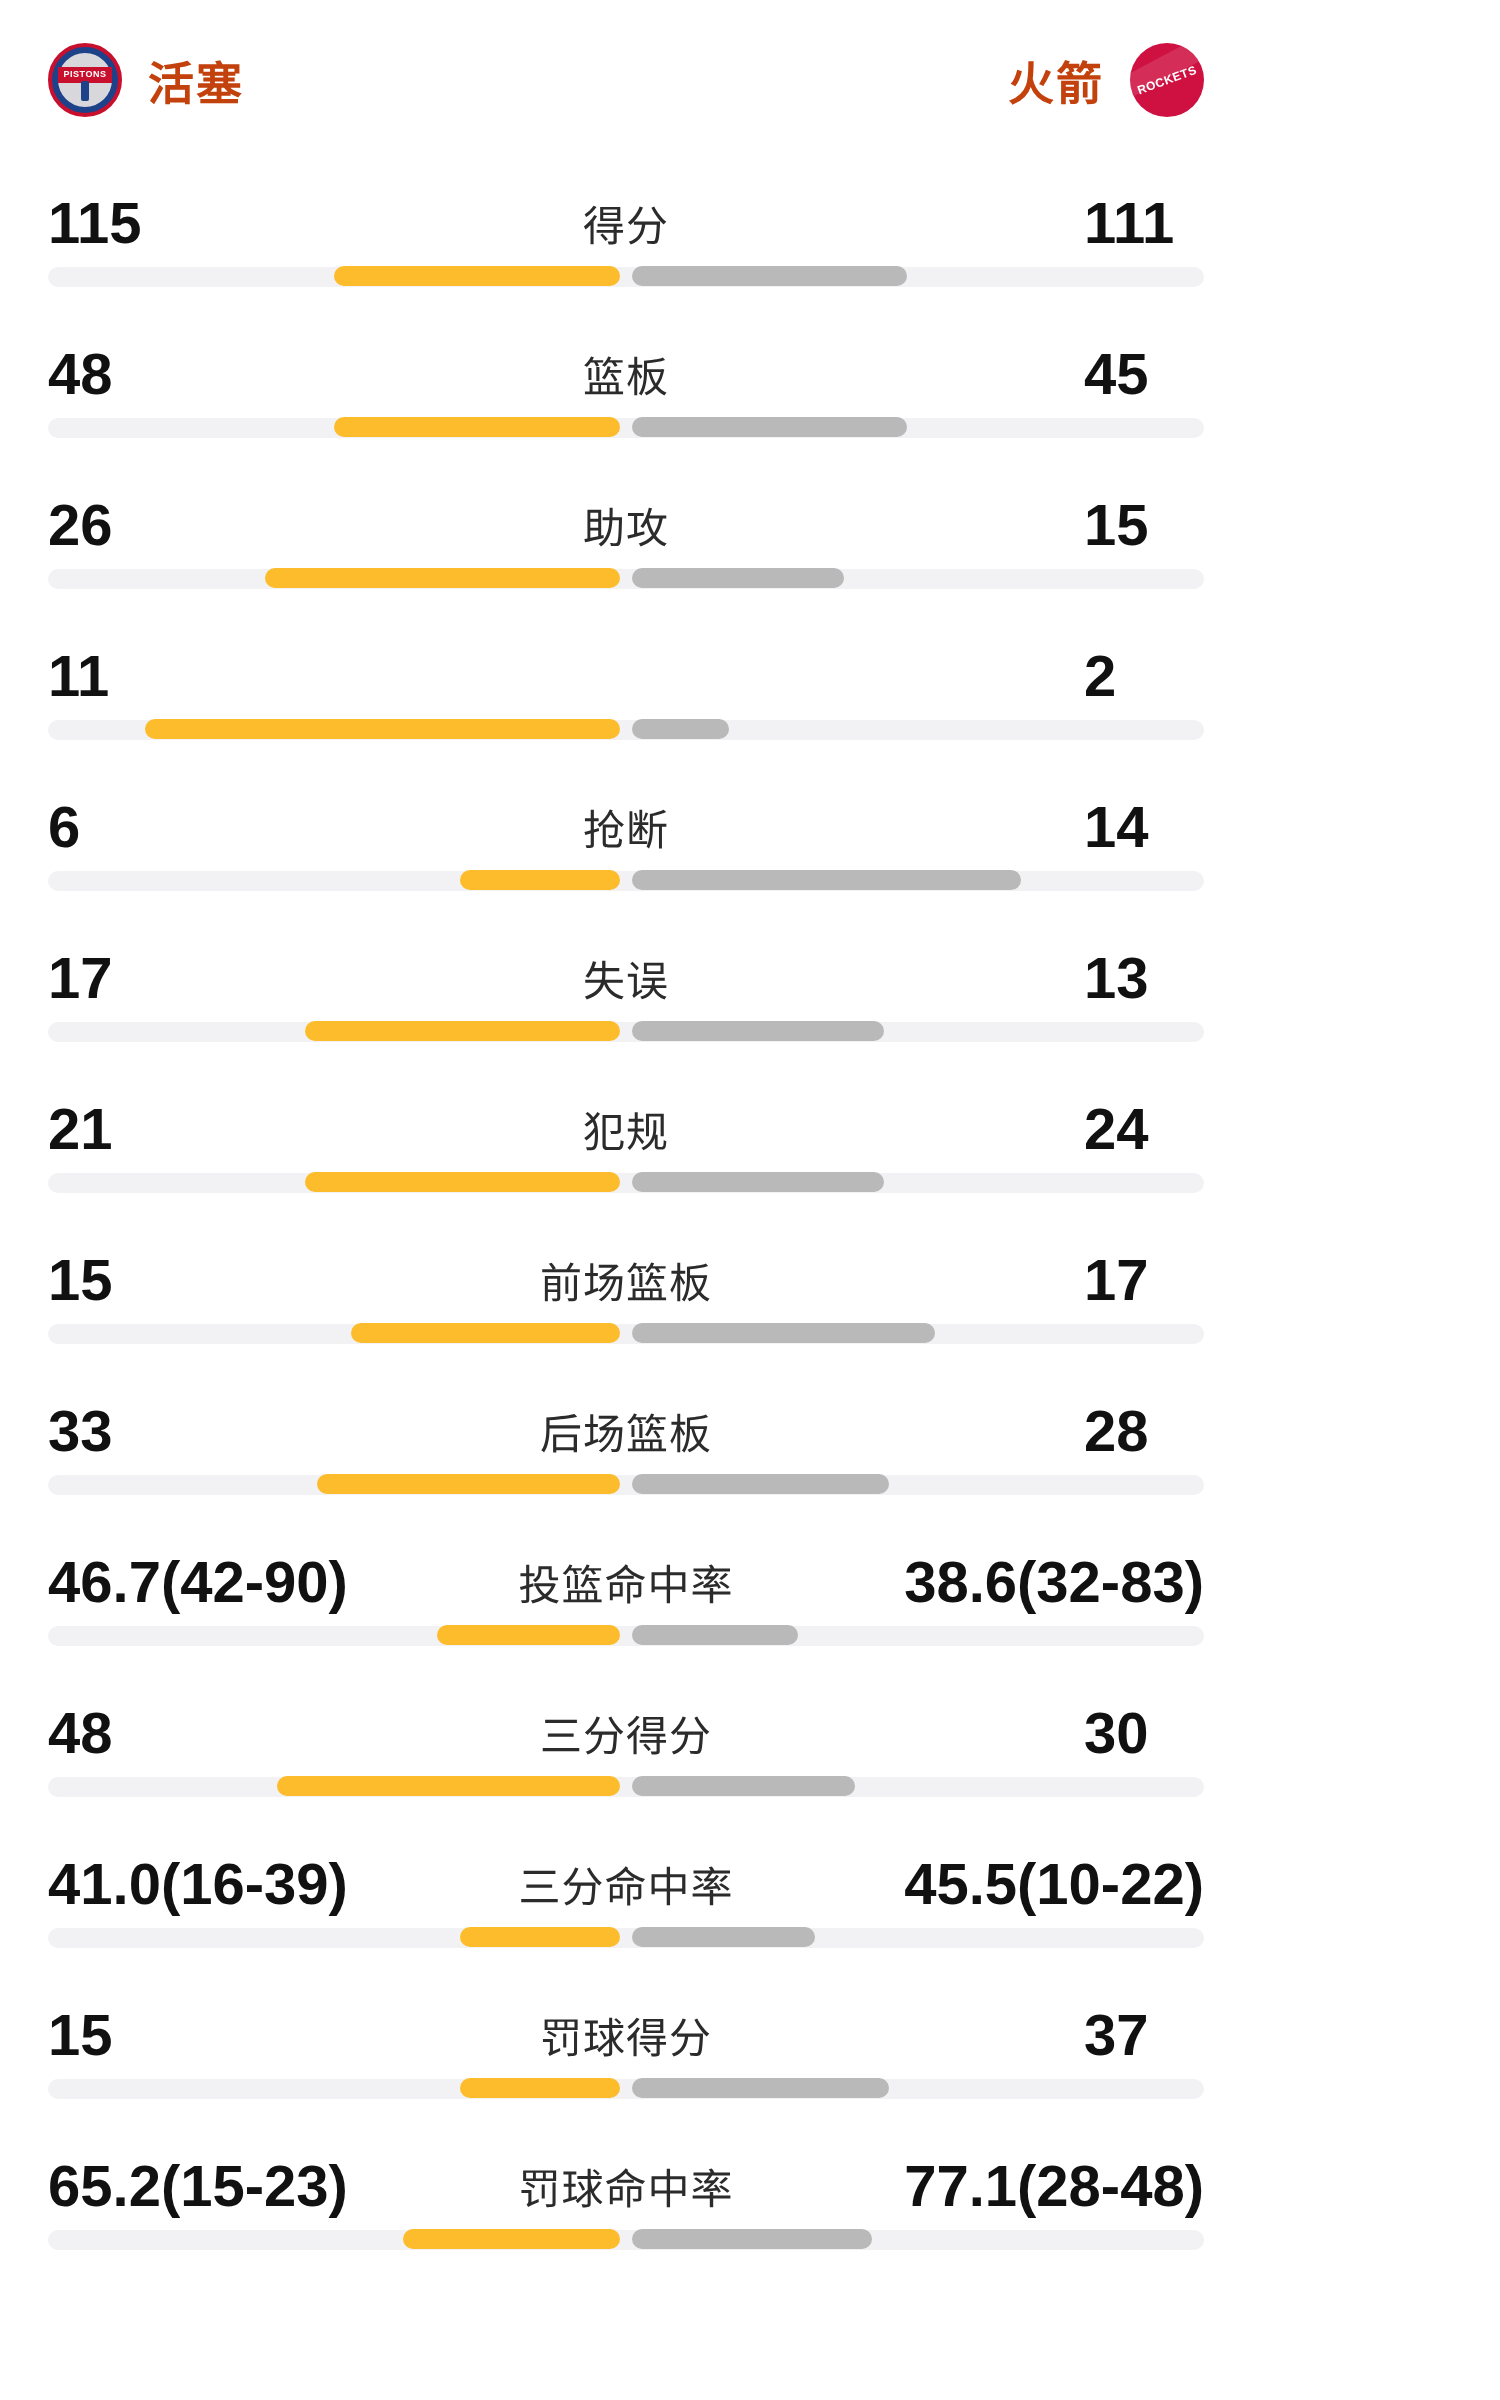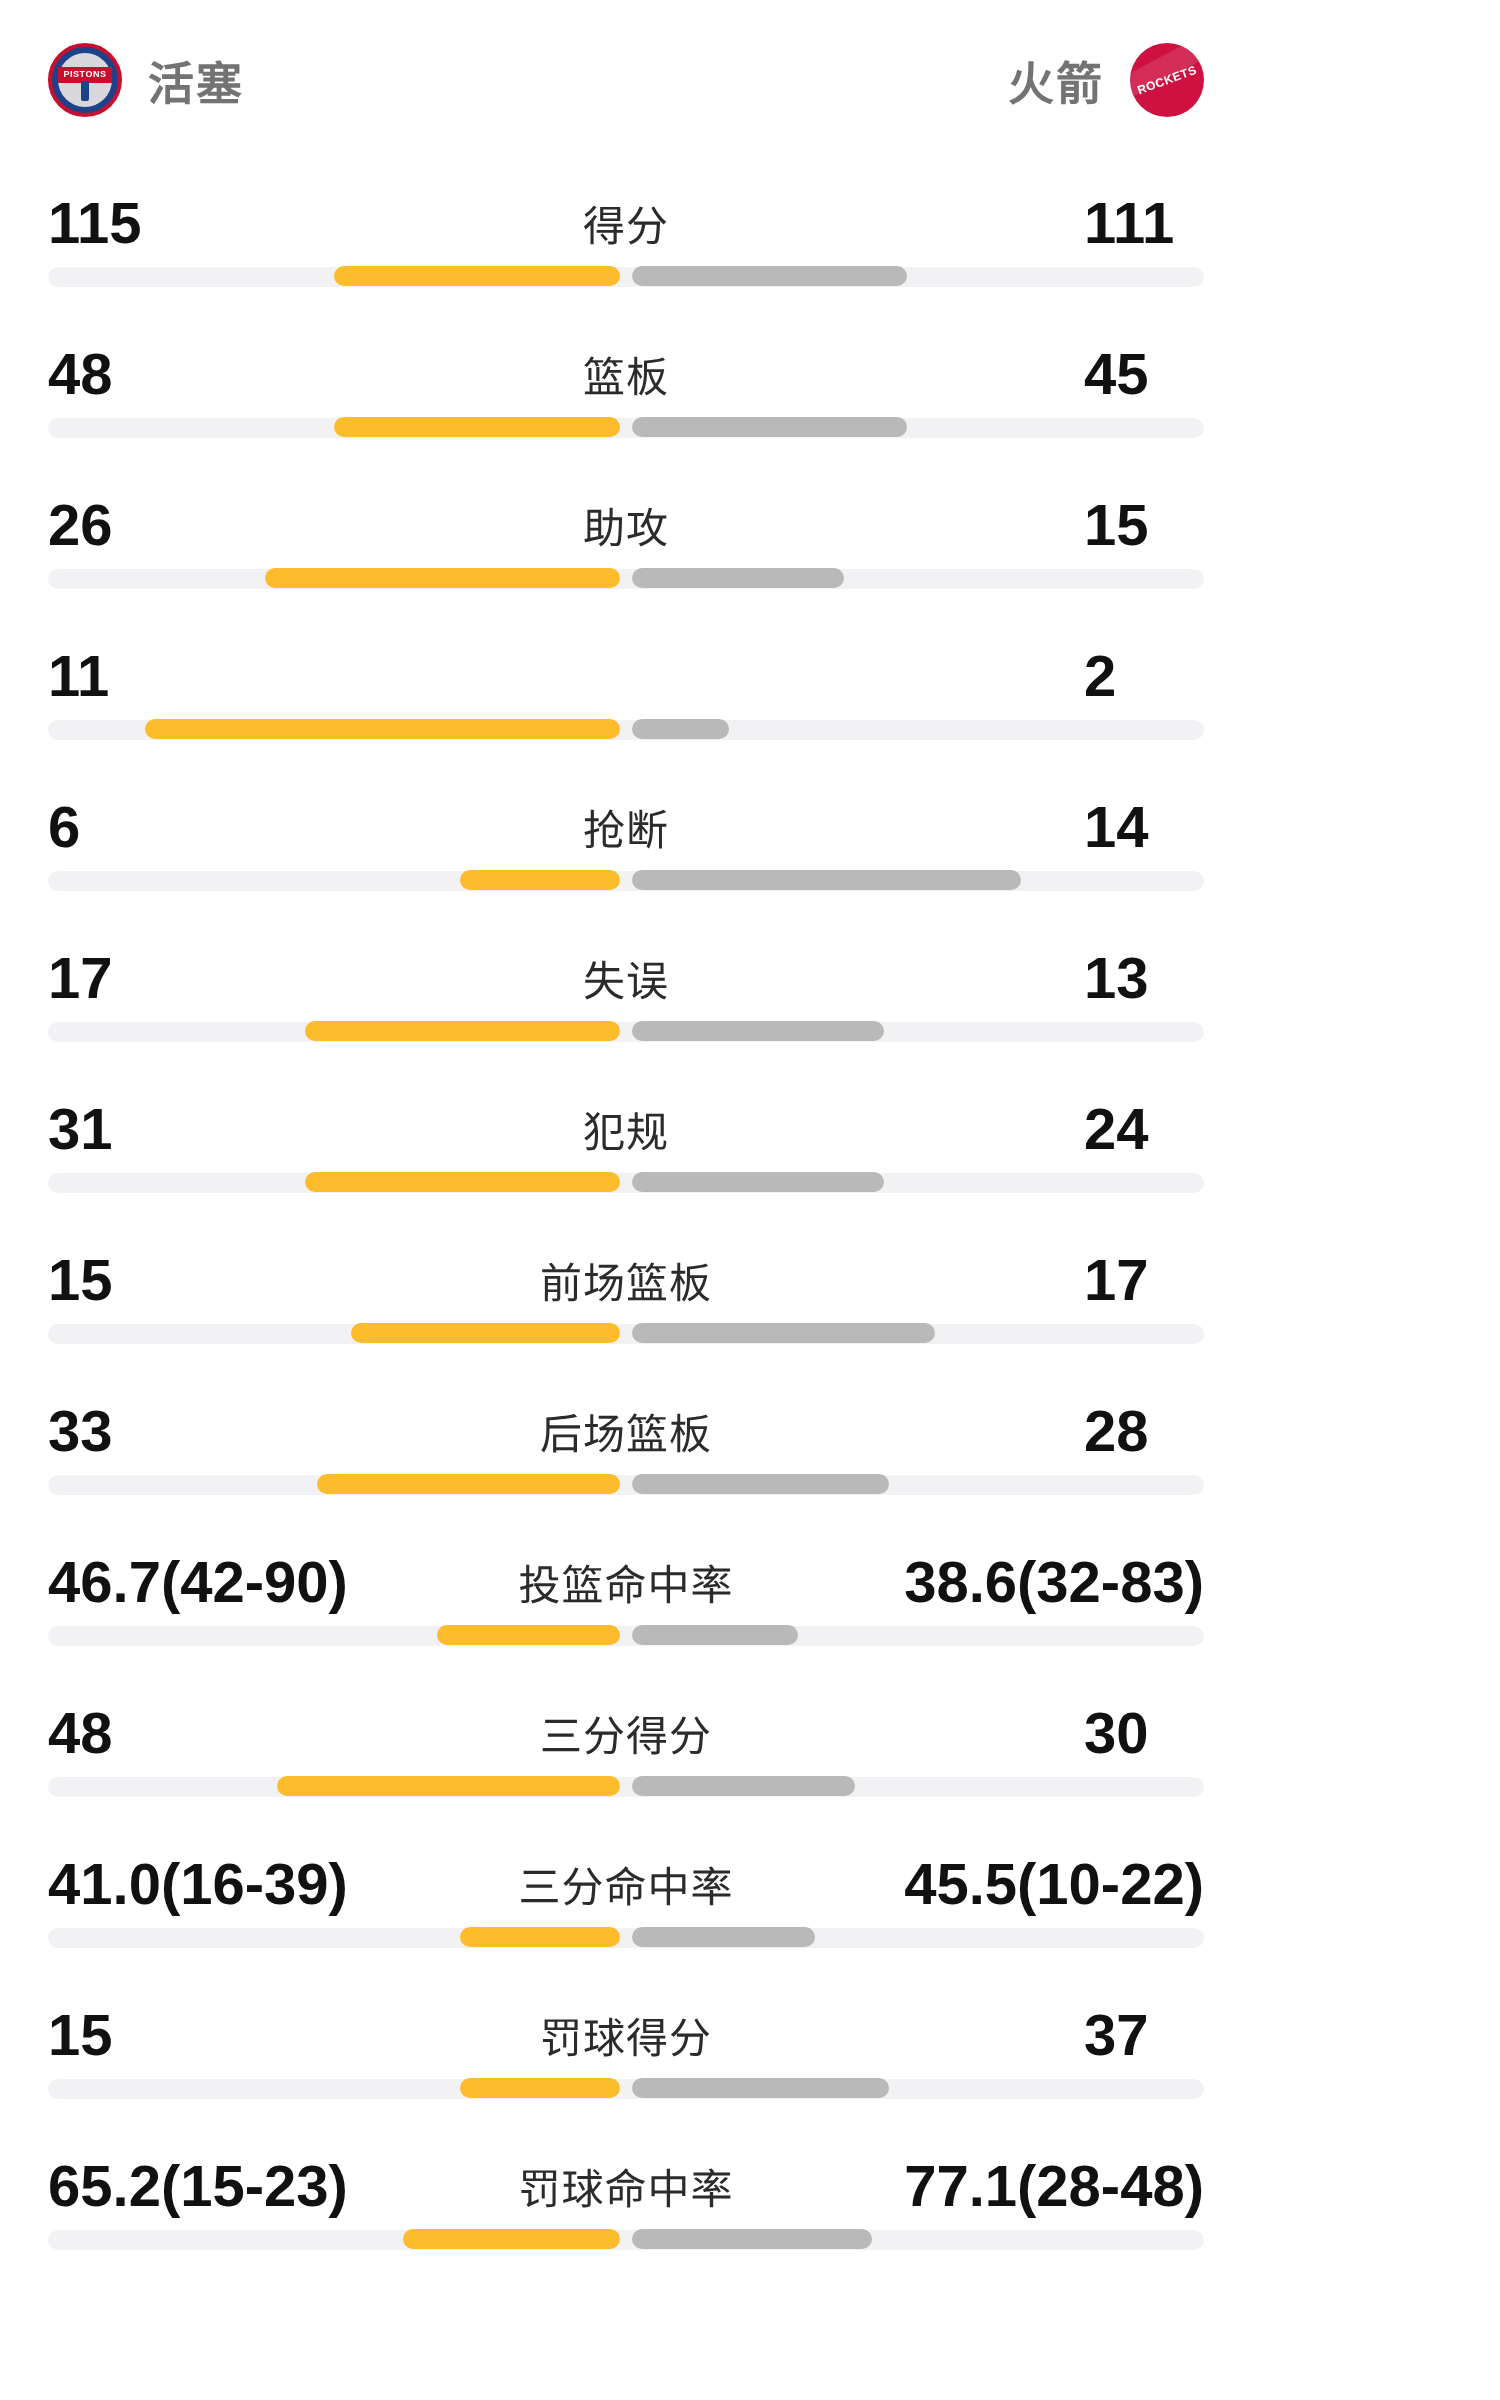--- a/index.html
+++ b/index.html
@@ -36,21 +36,21 @@
     align-items: center;
     gap: 26px;
   }
   .team.right {
     margin-left: auto;
   }
   .team-name {
     font-size: 46px;
     font-weight: bold;
     letter-spacing: 2px;
-    color: #737373;
+    color: #c2410c;
   }
 
   
   .logo {
     width: 74px;
     height: 74px;
     position: relative;
     flex: none;
   }
   .logo.pistons {
@@ -326,21 +326,21 @@
           <div class="bar-left-wrap">
             <div class="bar left" style="width: 55%;"></div>
           </div>
           <div class="bar-right-wrap">
             <div class="bar right" style="width: 44%;"></div>
           </div>
         </div>
       </div>
       <div class="stat-row">
         <div class="stat-top">
-          <div class="stat-val left">31</div>
+          <div class="stat-val left">21</div>
           <div class="stat-label">犯规</div>
           <div class="stat-val right">24</div>
         </div>
         <div class="bars">
           <div class="track"></div>
           <div class="bar-left-wrap">
             <div class="bar left" style="width: 55%;"></div>
           </div>
           <div class="bar-right-wrap">
             <div class="bar right" style="width: 44%;"></div>

